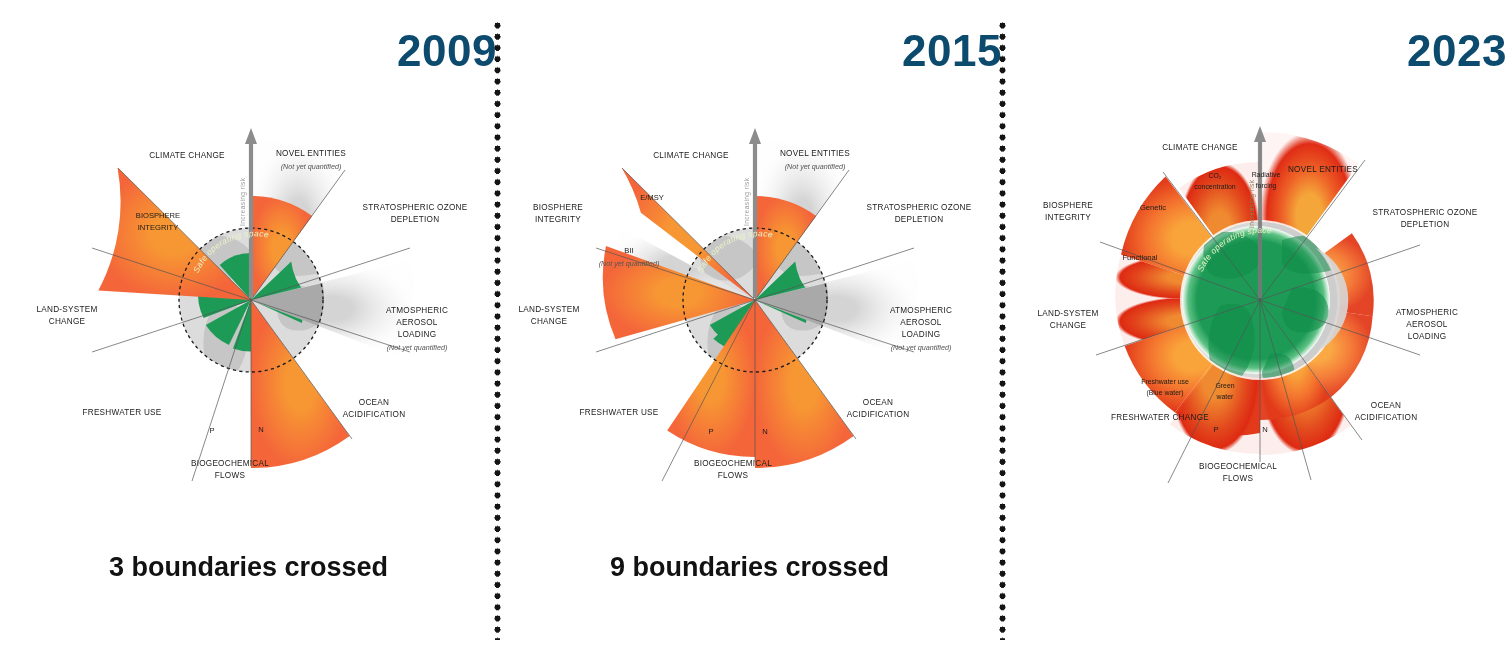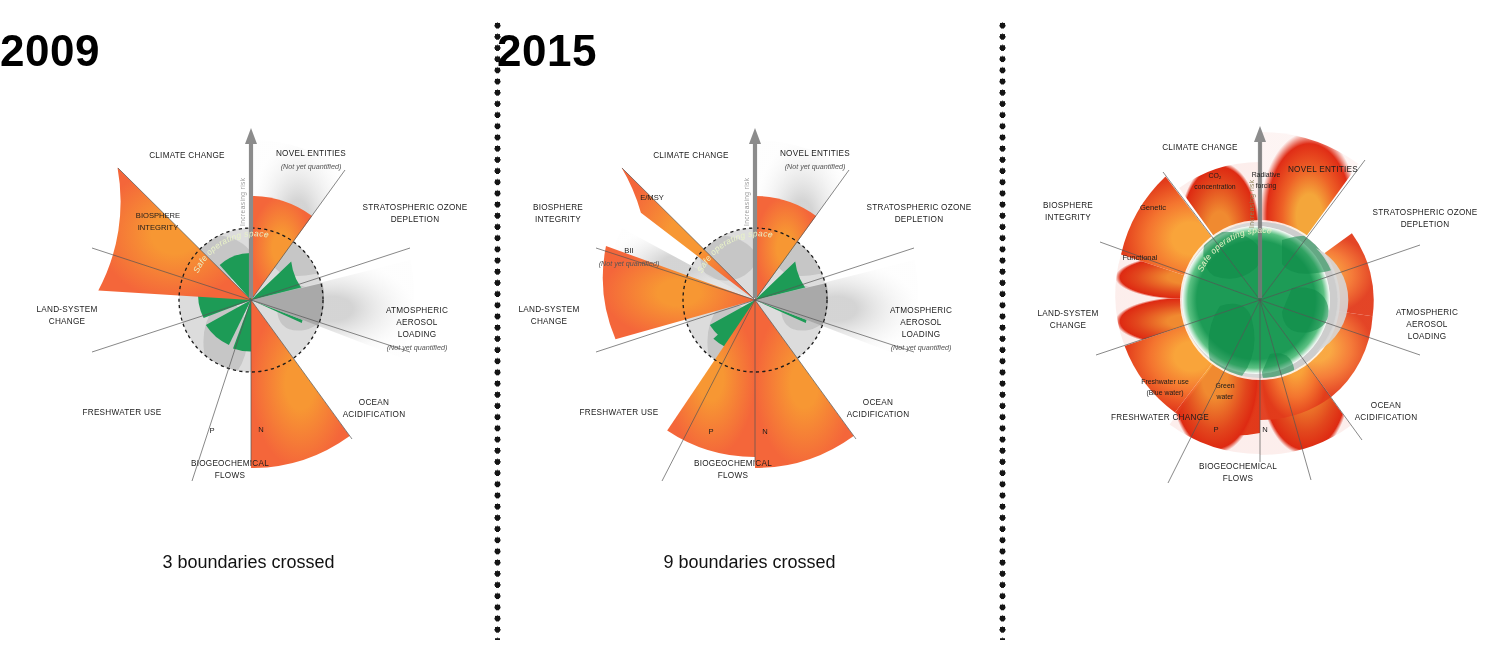--- a/index.html
+++ b/index.html
@@ -12,28 +12,28 @@
   }
   #root { position: relative; width: 1507px; height: 658px; background: #fff; }
 
   .panel { position: absolute; top: 0; height: 658px; }
   #panel-2009 { left: 0;    width: 497px; }
   #panel-2015 { left: 497px; width: 505px; }
   #panel-2023 { left: 1002px; width: 505px; }
 
   .year-title {
     position: absolute; top: 26px; left: 0; width: 100%;
-    text-align: left;
-    font-size: 44px; font-weight: bold; color: #000000;
+    text-align: right;
+    font-size: 44px; font-weight: bold; color: #0c4a6e;
     letter-spacing: 0.5px;
   }
   .caption {
     position: absolute; top: 552px; left: 0; width: 100%;
     text-align: center;
-    font-size: 18px; font-weight: normal; color: #121212;
+    font-size: 27px; font-weight: bold; color: #121212;
   }
   .diagram { position: absolute; top: 110px; left: 0; width: 100%; height: 420px; }
   .diagram svg { display: block; margin: 0 auto; }
 
   .divider {
     position: absolute; top: 22px; width: 7px; height: 618px;
     background-image: radial-gradient(circle at 3.5px 3.5px, #141414 2.9px, rgba(0,0,0,0) 3.2px);
     background-size: 7px 11.2px;
     background-repeat: repeat-y;
   }
@@ -297,20 +297,21 @@
           <text class="lbl-in" x="137" y="90" text-anchor="middle">E/MSY</text>
           <text class="lbl-in" x="114" y="143" text-anchor="middle">BII</text>
           <text class="lbl-sub" x="114" y="156" text-anchor="middle">(Not yet quantified)</text>
         </g>
       </svg>
     </div>
     <div class="caption">9 boundaries crossed</div>
   </div>
 
   <div class="panel" id="panel-2023">
+    <div class="year-title">2023</div>
     <div class="diagram">
       <svg width="470" height="420" viewBox="0 0 470 420">
         <defs>
           <radialGradient id="g23-warm" cx="50%" cy="50%" r="50%">
             <stop offset="26%" stop-color="#F9A43A"></stop>
             <stop offset="62%" stop-color="#F4742F"></stop>
             <stop offset="100%" stop-color="#E23B1B"></stop>
           </radialGradient>
           <radialGradient id="g23-red" cx="50%" cy="50%" r="50%">
             <stop offset="26%" stop-color="#F4A63A"></stop>

